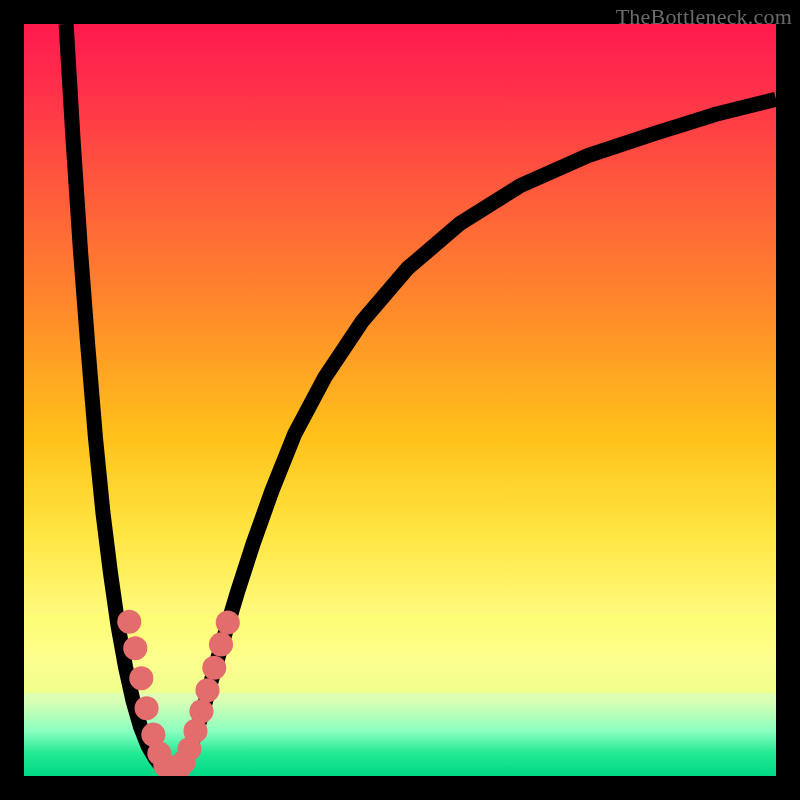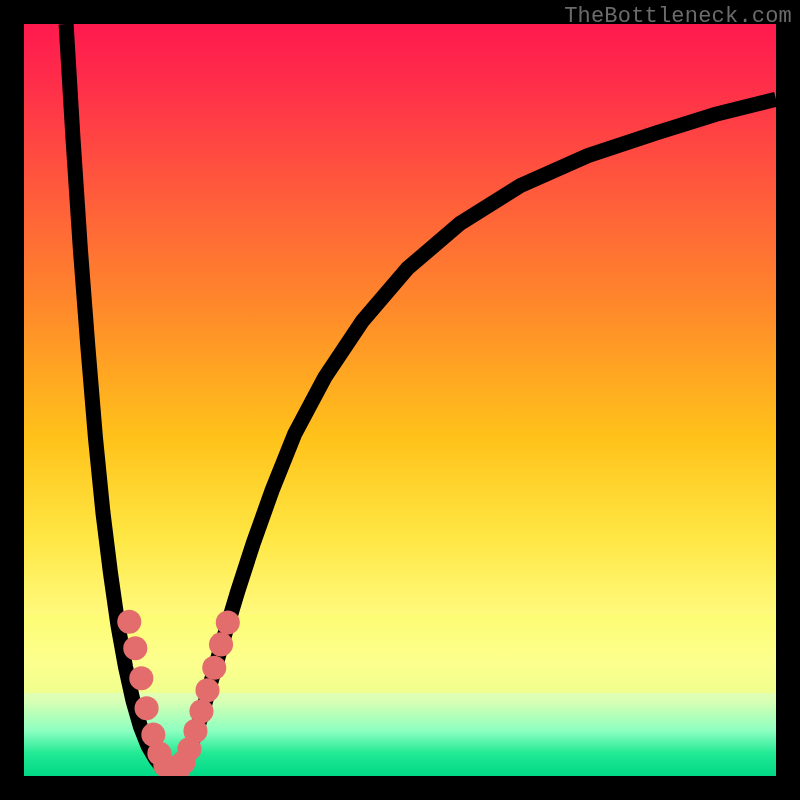--- a/index.html
+++ b/index.html
@@ -48,21 +48,21 @@
     inset: 0;
     width: 100%;
     height: 100%;
   }
   .curve { stroke: #000; stroke-width: 2; fill: none; }
   .dot { fill: #e36d6d; }
   .watermark {
     position: absolute;
     top: 4px;
     right: 8px;
-    font-family: Liberation Mono, monospace;
+    font-family: Liberation Serif, serif;
     font-size: 22px;
     color: #6b6b6b;
     letter-spacing: 0.2px;
     user-select: none;
   }
 </style>
 </head>
 <body>
 
 <div class="frame">

